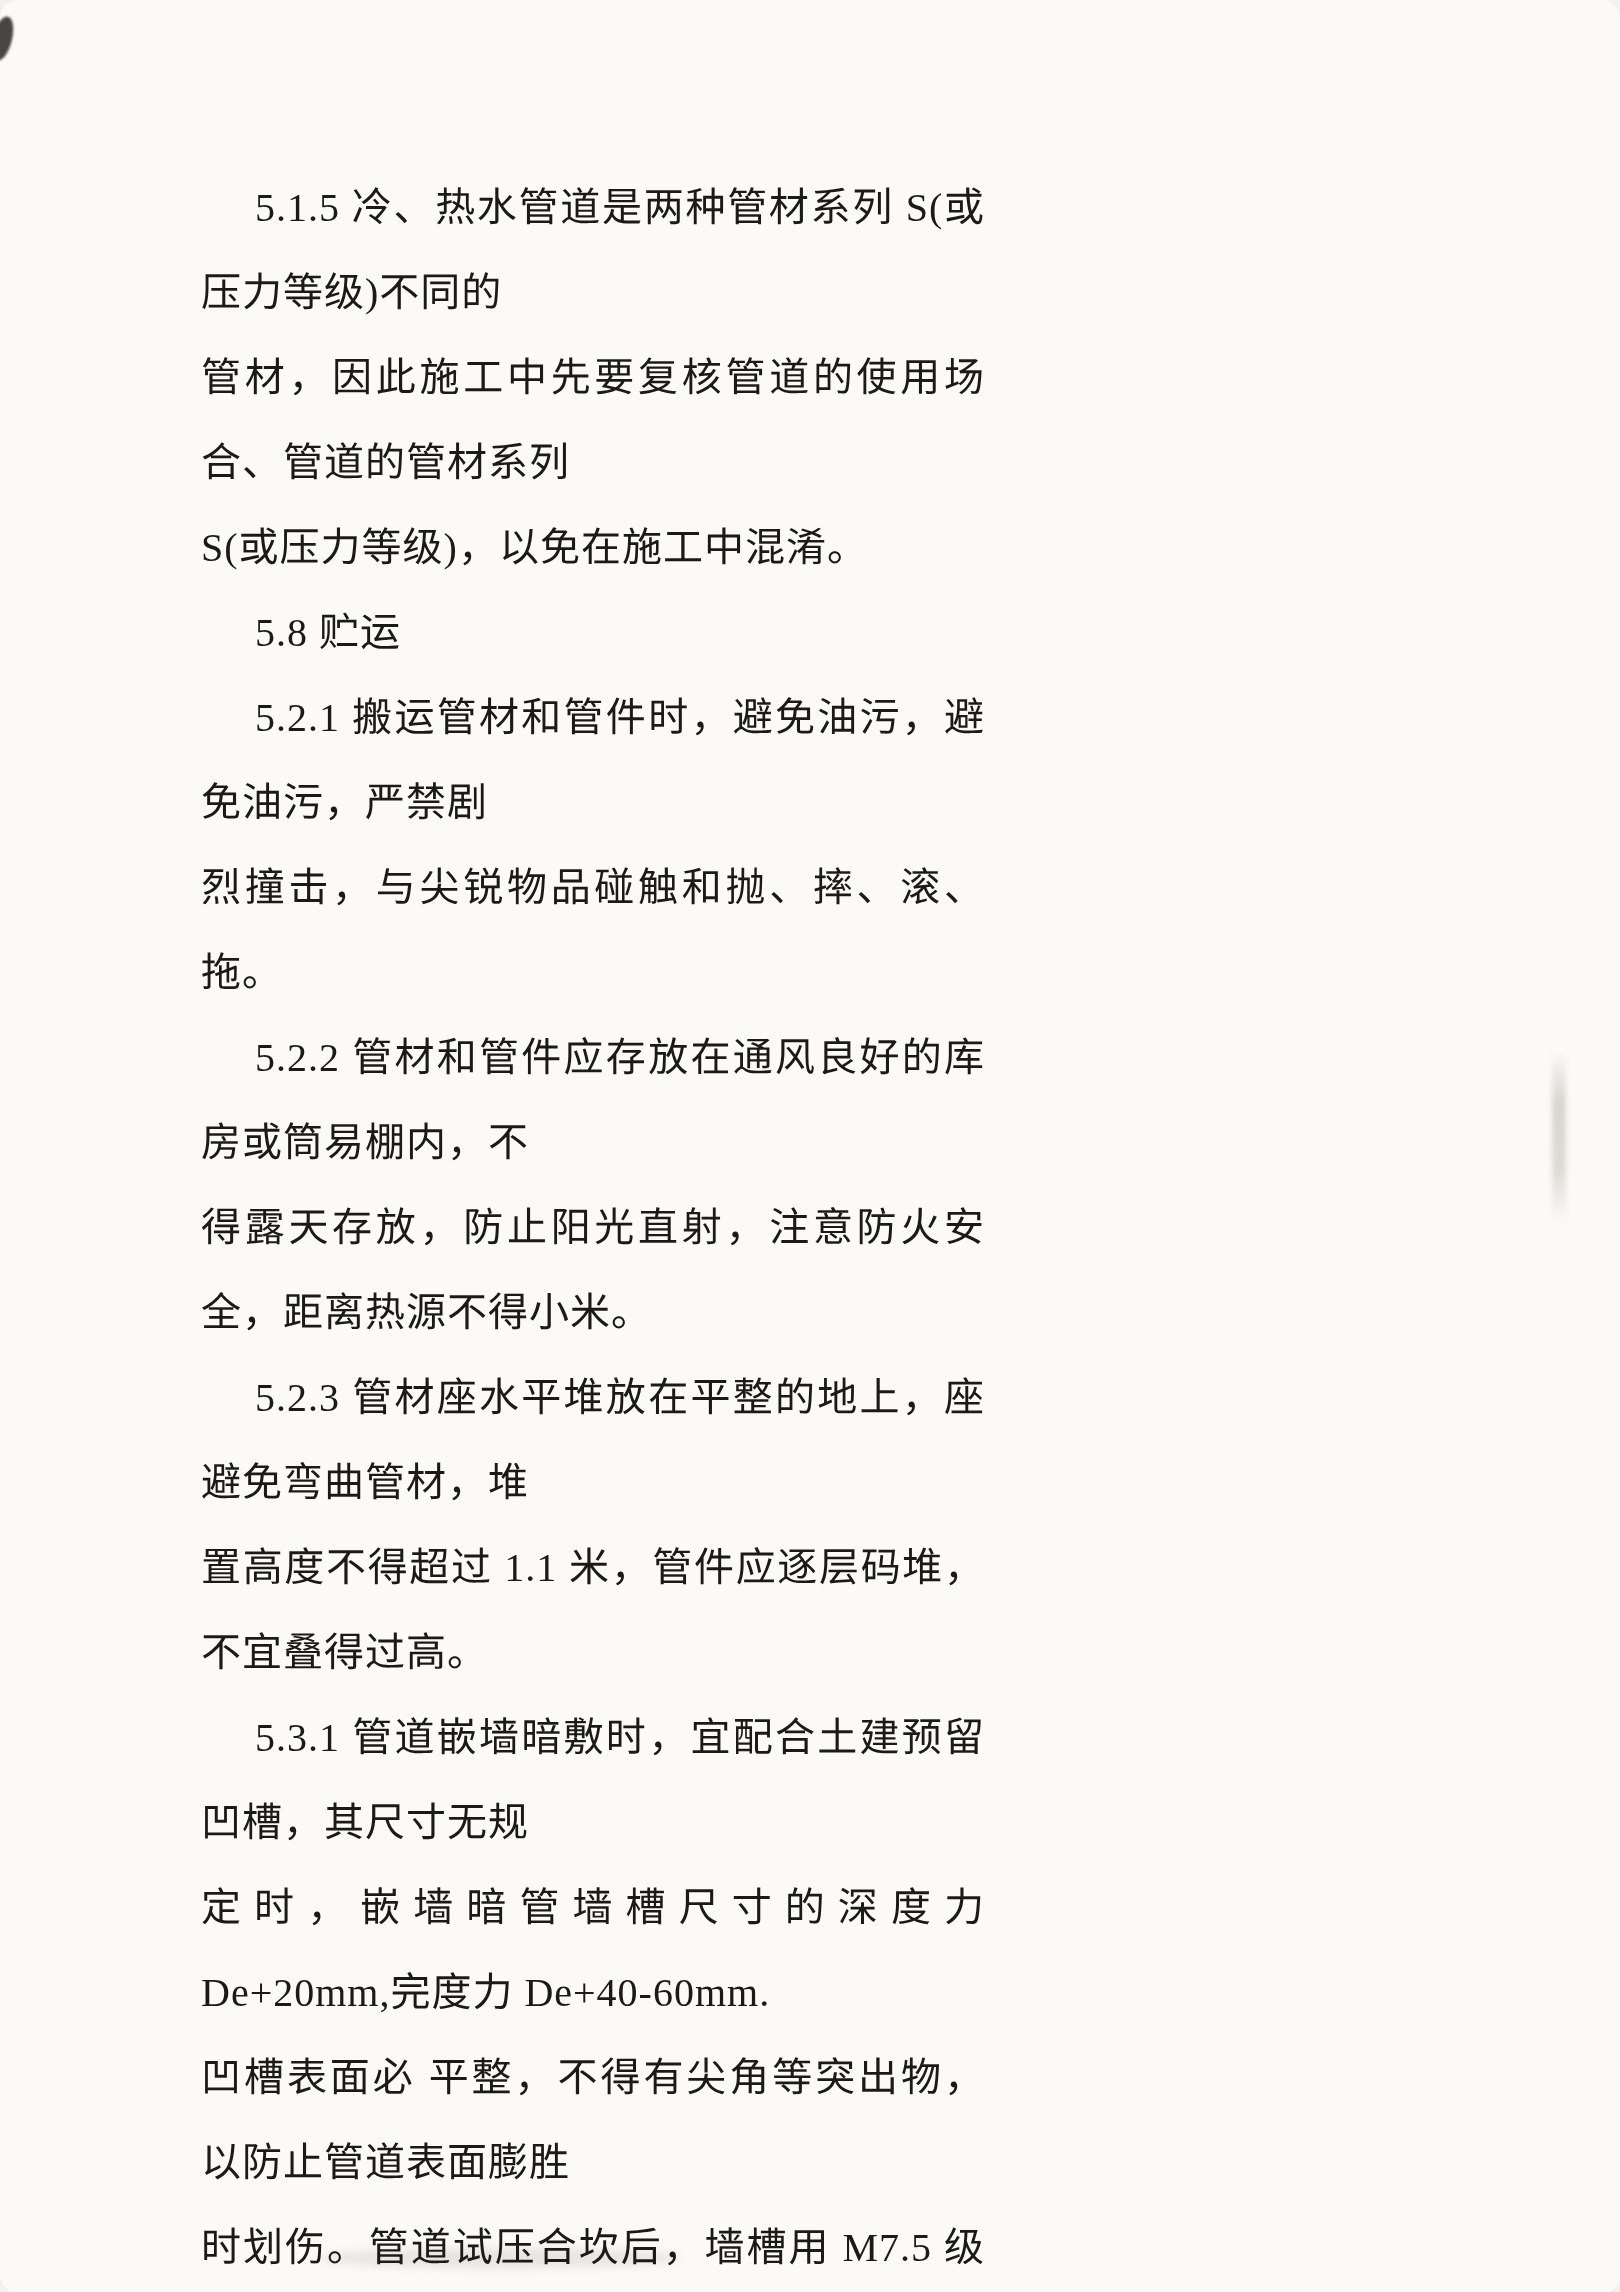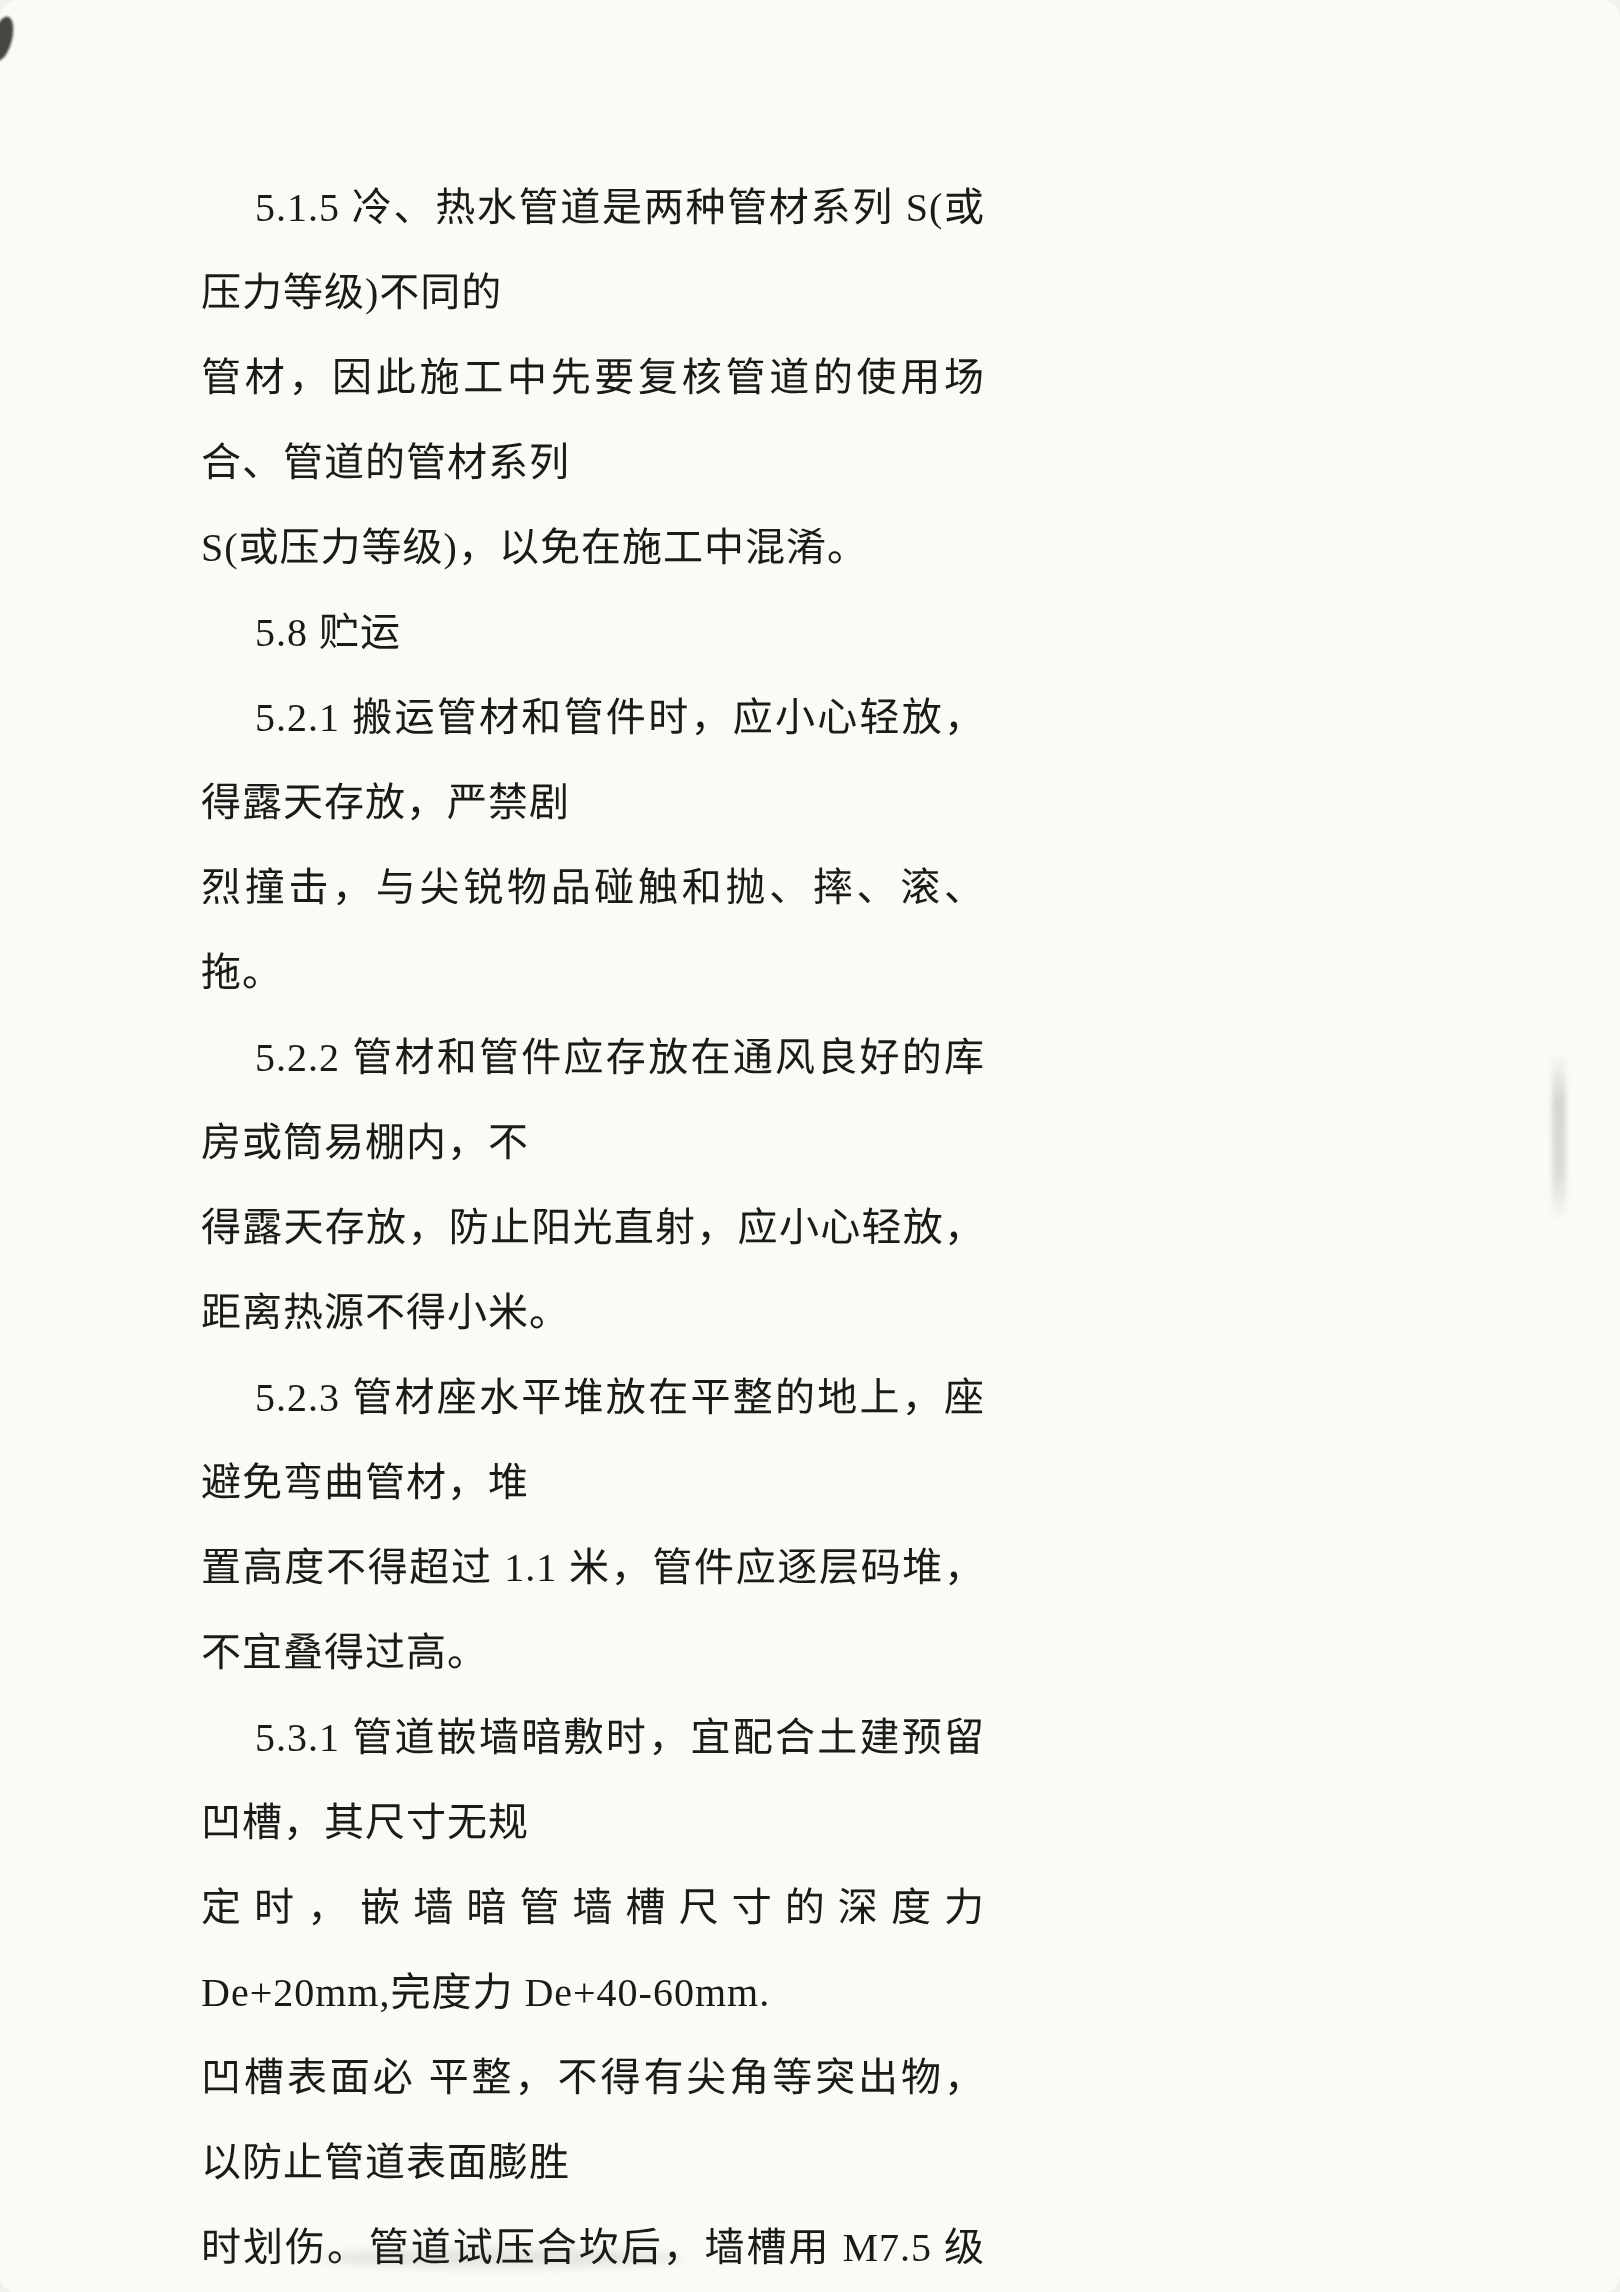--- a/index.html
+++ b/index.html
@@ -65,24 +65,24 @@
 
   <div class="artifact artifact-corner"></div>
   <div class="artifact artifact-streak"></div>
   <div class="artifact artifact-smudge"></div>
 
   <div class="text-column">
     <p class="para">5.1.5 冷、热水管道是两种管材系列 S(或压力等级)不同的
 管材，因此施工中先要复核管道的使用场合、管道的管材系列
 S(或压力等级)，以免在施工中混淆。</p>
     <p class="para">5.8 贮运</p>
-    <p class="para">5.2.1 搬运管材和管件时，应小心轻放，得露天存放，严禁剧
+    <p class="para">5.2.1 搬运管材和管件时，避免油污，避免油污，严禁剧
 烈撞击，与尖锐物品碰触和抛、摔、滚、拖。</p>
     <p class="para">5.2.2 管材和管件应存放在通风良好的库房或筒易棚内，不
-得露天存放，防止阳光直射，应小心轻放，距离热源不得小米。</p>
+得露天存放，防止阳光直射，注意防火安全，距离热源不得小米。</p>
     <p class="para">5.2.3 管材座水平堆放在平整的地上，座避免弯曲管材，堆
 置高度不得超过 1.1 米，管件应逐层码堆，不宜叠得过高。</p>
     <p class="para">5.3.1 管道嵌墙暗敷时，宜配合土建预留凹槽，其尺寸无规
 定时，嵌墙暗管墙槽尺寸的深度力 De+20mm,完度力 De+40-60mm.
 凹槽表面必 平整，不得有尖角等突出物，以防止管道表面膨胜
 时划伤。管道试压合坎后，墙槽用 M7.5 级水泥砂浆填补密实。
 呎墙敷设的管道，其表面砂浆（包括粉刷）的厚度不宜小于 30mm，
 否则由于管道的热胀冷缩的因素，会造成墙面开裂，特别是热水
 管应严格掌握。</p>
 

